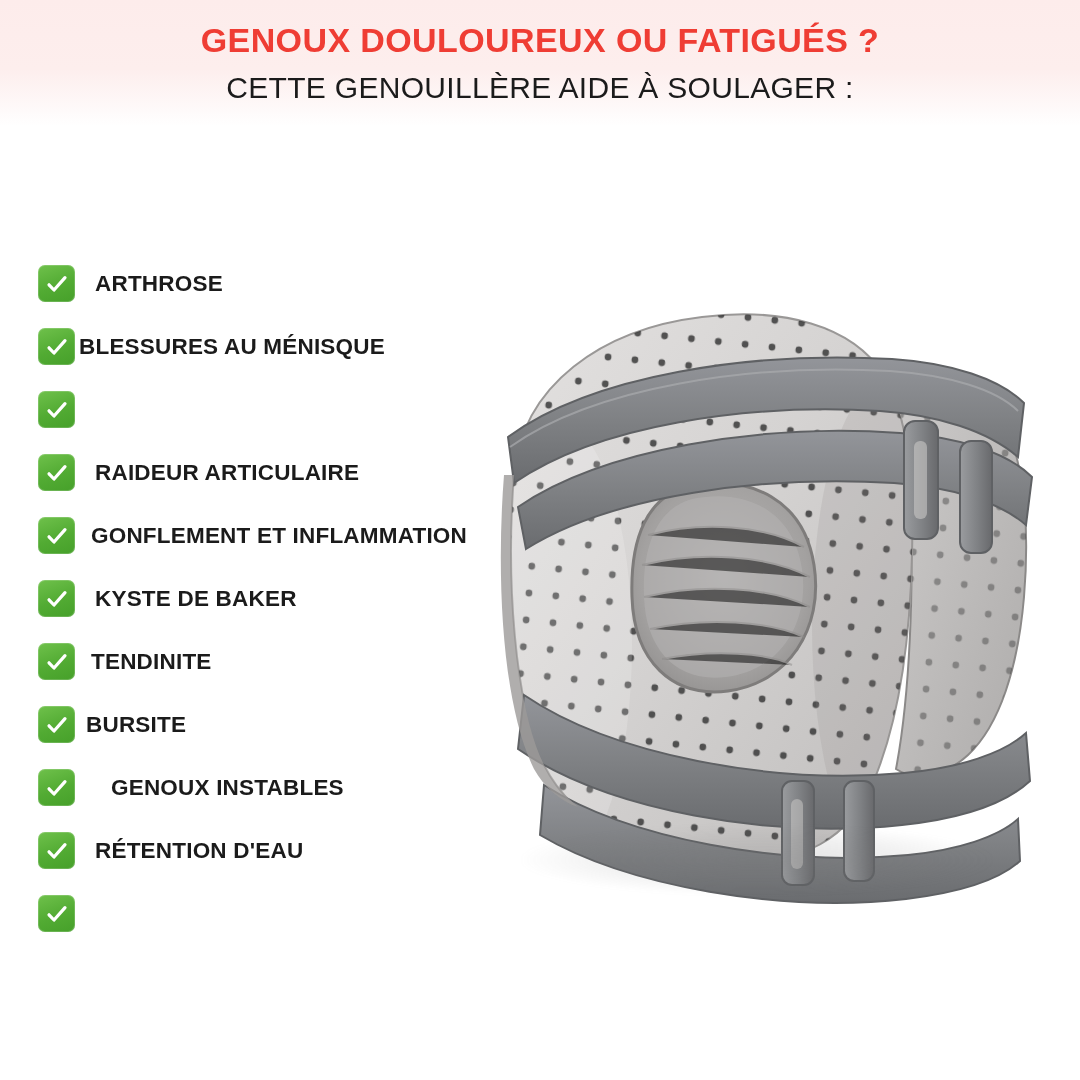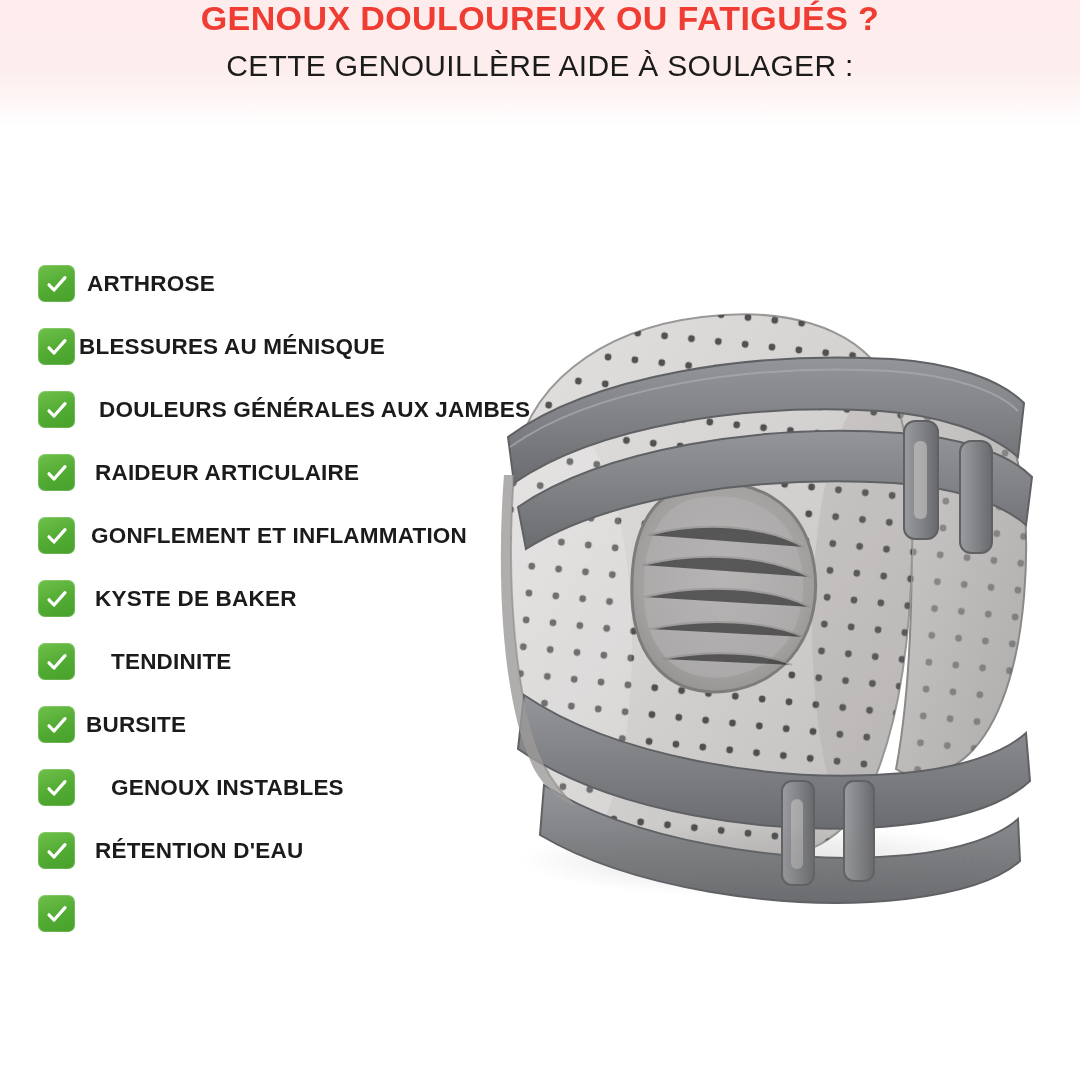--- a/index.html
+++ b/index.html
@@ -29,20 +29,21 @@
     position: absolute;
     left: 0;
     top: 0;
     width: 1080px;
     height: 126px;
     background: linear-gradient(180deg, #fdeceb 0%, #fdeeed 55%, #fefafa 88%, #ffffff 100%);
     display: flex;
     flex-direction: column;
     align-items: center;
     justify-content: flex-start;
+    padding-top: 22px;
   }
 
   .header-line1 {
     color: #ef3d34;
     font-size: 34px;
     font-weight: bold;
     letter-spacing: 0.4px;
     text-align: center;
     line-height: 1.1;
   }
@@ -239,37 +240,36 @@
     </svg>
   </div>
 
   <div class="list">
     <div class="list-item">
       <span class="check">
         <svg width="24" height="24" viewBox="0 0 24 24">
             <path d="M4 12.8 L9 18 L20 5.6" fill="none" stroke="#ffffff" stroke-width="3.2" stroke-linecap="round" stroke-linejoin="round"></path>
           </svg>
       </span>
-      <span class="item-label" style="margin-left:12px">ARTHROSE</span>
+      <span class="item-label" style="margin-left:20px">ARTHROSE</span>
     </div>
     <div class="list-item">
       <span class="check">
         <svg width="24" height="24" viewBox="0 0 24 24">
             <path d="M4 12.8 L9 18 L20 5.6" fill="none" stroke="#ffffff" stroke-width="3.2" stroke-linecap="round" stroke-linejoin="round"></path>
           </svg>
       </span>
       <span class="item-label" style="margin-left:4px">BLESSURES AU MÉNISQUE</span>
     </div>
     <div class="list-item">
       <span class="check">
         <svg width="24" height="24" viewBox="0 0 24 24">
             <path d="M4 12.8 L9 18 L20 5.6" fill="none" stroke="#ffffff" stroke-width="3.2" stroke-linecap="round" stroke-linejoin="round"></path>
           </svg>
       </span>
-      <span class="item-label" style="margin-left:24px">DOULEURS GÉNÉRALES AUX JAMBES</span>
     </div>
     <div class="list-item">
       <span class="check">
         <svg width="24" height="24" viewBox="0 0 24 24">
             <path d="M4 12.8 L9 18 L20 5.6" fill="none" stroke="#ffffff" stroke-width="3.2" stroke-linecap="round" stroke-linejoin="round"></path>
           </svg>
       </span>
       <span class="item-label" style="margin-left:20px">RAIDEUR ARTICULAIRE</span>
     </div>
     <div class="list-item">
@@ -287,21 +287,21 @@
           </svg>
       </span>
       <span class="item-label" style="margin-left:20px">KYSTE DE BAKER</span>
     </div>
     <div class="list-item">
       <span class="check">
         <svg width="24" height="24" viewBox="0 0 24 24">
             <path d="M4 12.8 L9 18 L20 5.6" fill="none" stroke="#ffffff" stroke-width="3.2" stroke-linecap="round" stroke-linejoin="round"></path>
           </svg>
       </span>
-      <span class="item-label" style="margin-left:36px">TENDINITE</span>
+      <span class="item-label" style="margin-left:16px">TENDINITE</span>
     </div>
     <div class="list-item">
       <span class="check">
         <svg width="24" height="24" viewBox="0 0 24 24">
             <path d="M4 12.8 L9 18 L20 5.6" fill="none" stroke="#ffffff" stroke-width="3.2" stroke-linecap="round" stroke-linejoin="round"></path>
           </svg>
       </span>
       <span class="item-label" style="margin-left:11px">BURSITE</span>
     </div>
     <div class="list-item">

